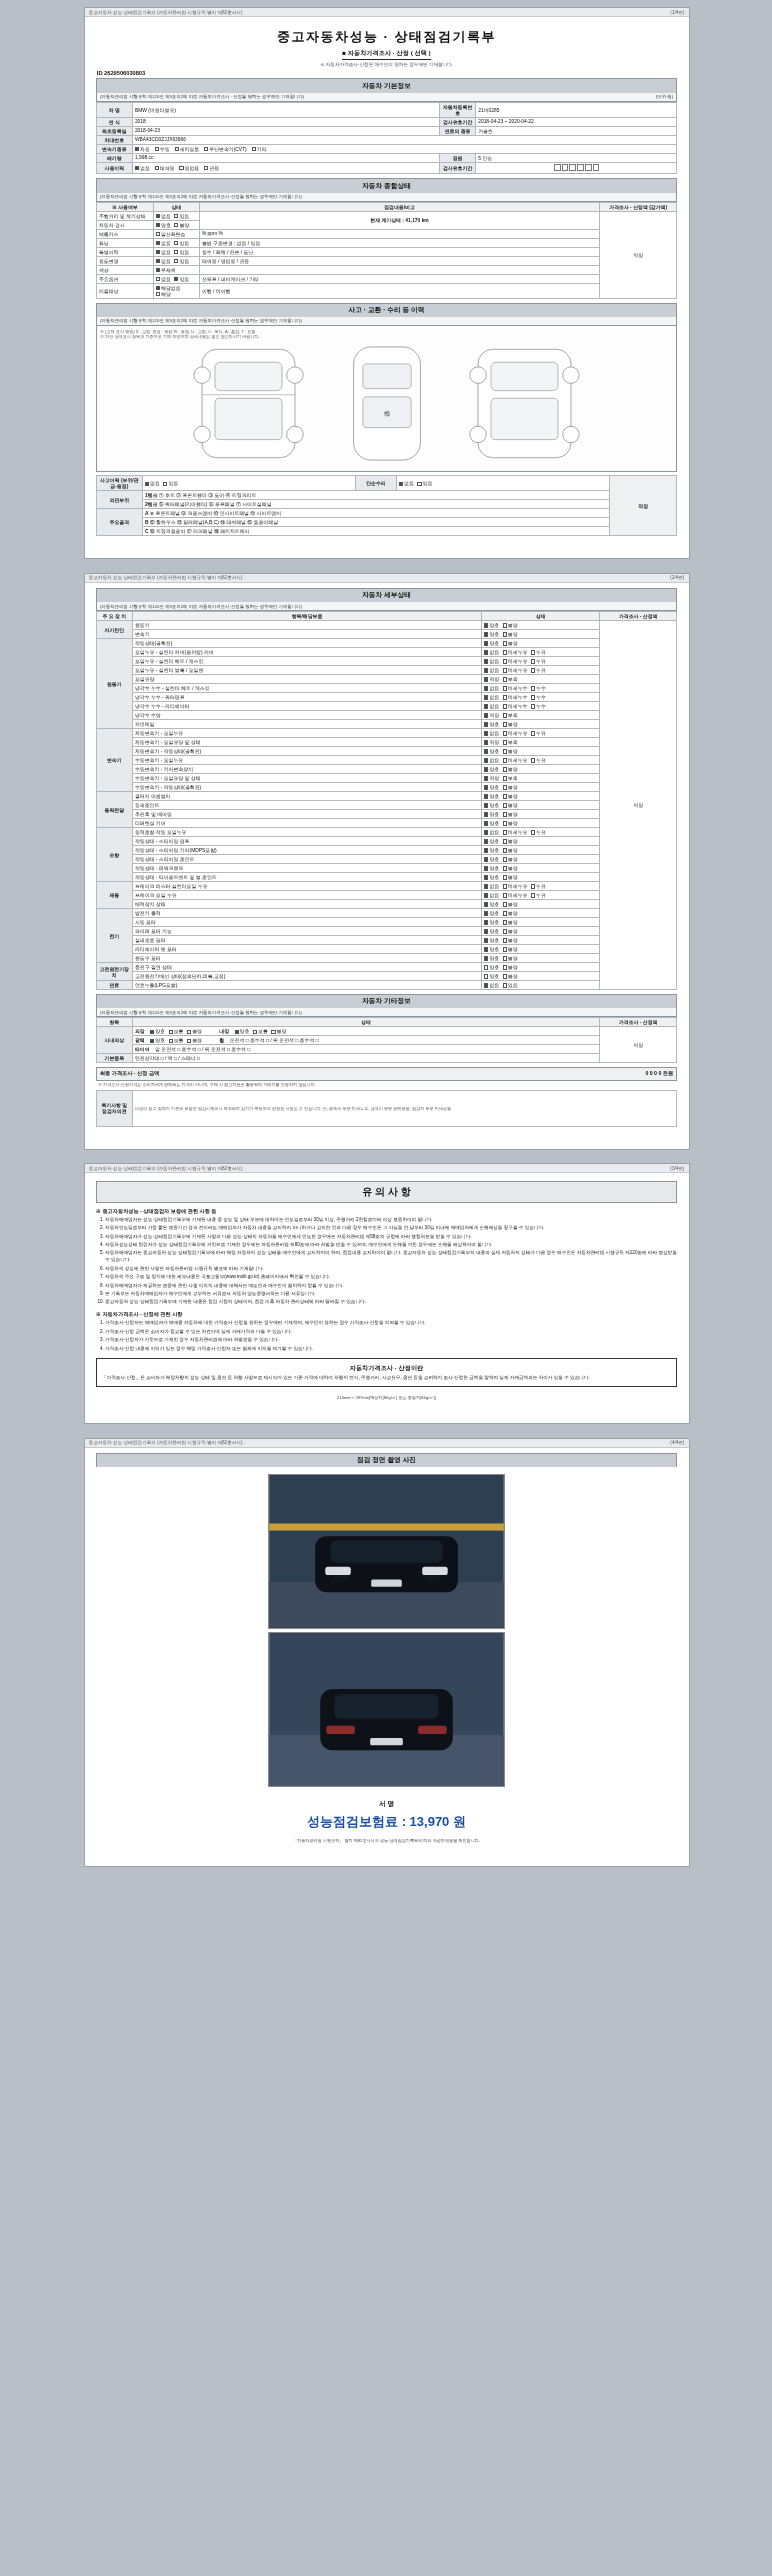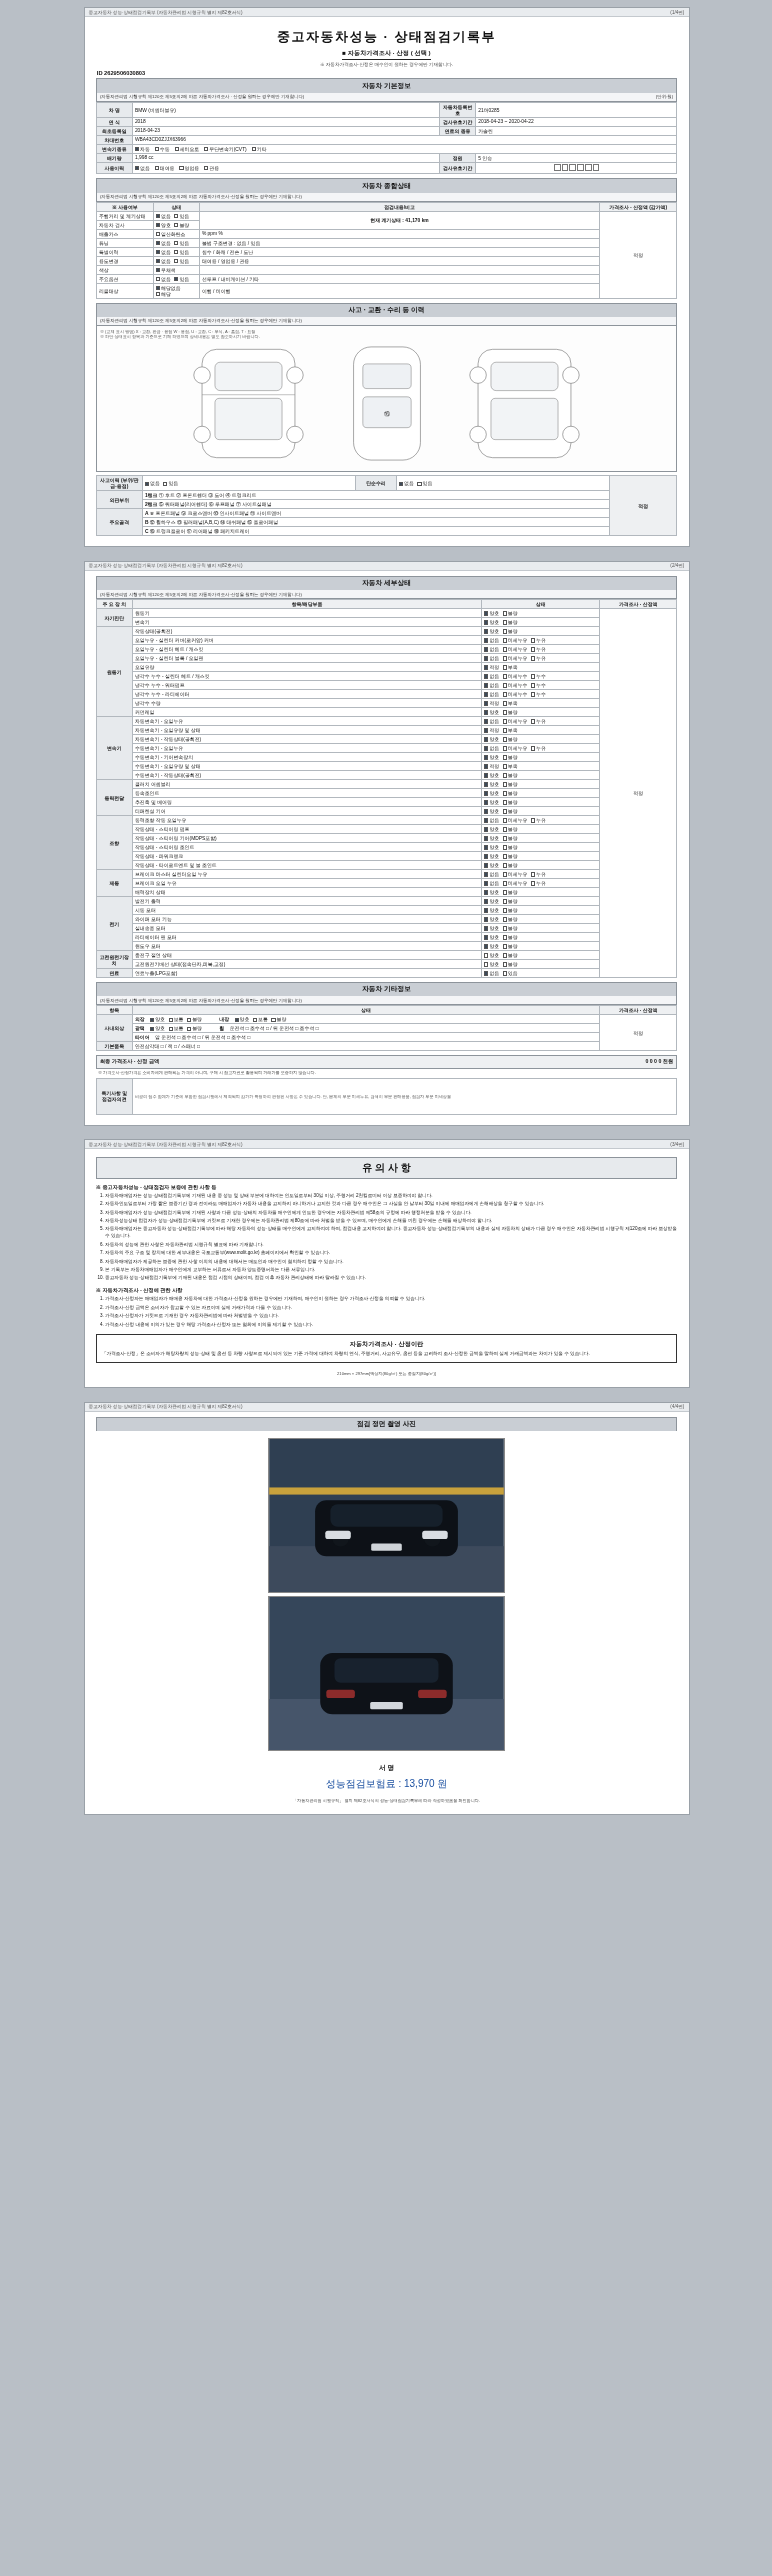--- a/index.html
+++ b/index.html
@@ -4,21 +4,21 @@
 <style>
   * { box-sizing: border-box; }
   html, body { margin:0; padding:0; }
   body {
     width:773px; background:#b9bfc6;
     font-family:"Liberation Sans", sans-serif;
     color:#111; font-size:5.7px;
   }
   .page {
     width:606px; margin:0 auto 13.4px auto; background:#ffffff;
-    border:0.5px solid #9aa1a8; padding:0 0 8px 0;
+    border:0.5px solid #9aa1a8; padding:0 0 20px 0;
   }
   .page.first { margin-top:7.2px; }
   .topbar {
     background:#e9ecef; border-bottom:0.5px solid #c4c9ce;
     font-size:4.6px; color:#555; padding:1.5px 4.1px;
     display:flex; justify-content:space-between;
   }
   .docbody { padding:5.2px 11.3px 2.1px 11.3px; }
   .titleblock { text-align:center; margin:5.2px 0 2.1px 0; }
   .titleblock .t1 {
@@ -65,21 +65,21 @@
   .photo-area { padding:4.1px 0; text-align:center; }
   .photo {
     width:237px; height:155px; margin:3.1px auto; border:0.5px solid #888;
     display:block;
   }
   .sign {
     text-align:center; font-weight:bold; font-size:6.7px;
     padding:5.2px 0 2.1px 0;
   }
   .fee {
-    text-align:center; font-weight:normal; font-size:10px; color:#1a4fa0;
+    text-align:center; font-weight:bold; font-size:13px; color:#1a4fa0;
     padding:2.1px 0 4.1px 0;
   }
   .notice h3 {
     text-align:center; font-size:10px; font-weight:bold; margin:3.1px 0 5.2px 0;
     border:0.5px solid #8d949b; background:#e7eaed; padding:2.6px 0;
   }
   .notice ol { margin:2.1px 0 5.2px 9.3px; padding:0; }
   .notice li { font-size:4.6px; line-height:1.5; margin-bottom:1.5px; }
   .notice .hd { font-weight:bold; font-size:5.2px; margin:5.2px 0 2.1px 0; }
   .box-callout {

